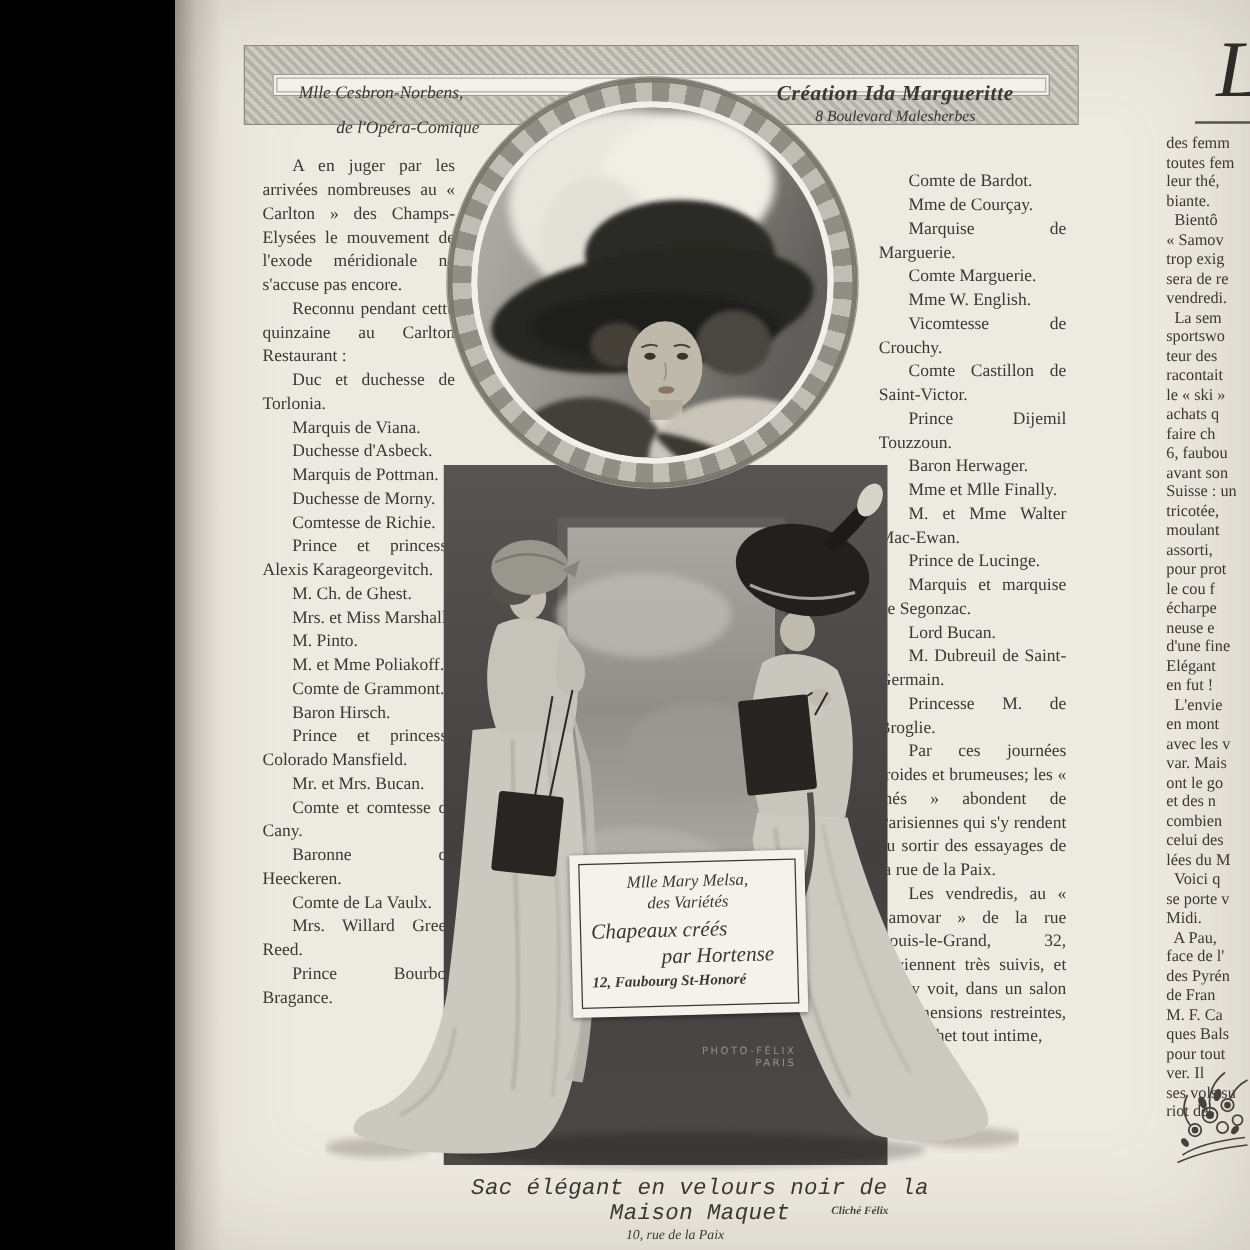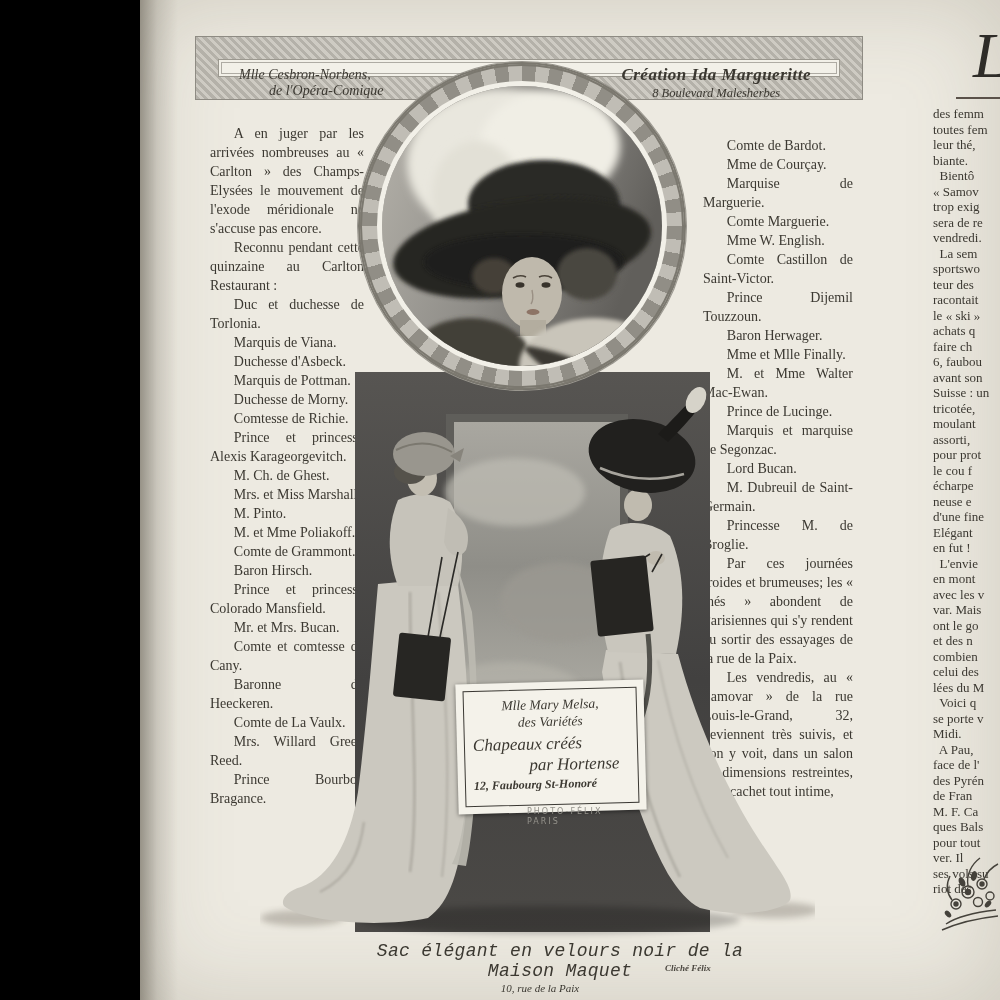--- a/index.html
+++ b/index.html
@@ -13,21 +13,21 @@
           box-shadow:inset 0 0 90px rgba(120,110,90,.25);}
 
   
   .header-frame{position:absolute;left:55px;top:36px;width:668px;height:64px;z-index:1;
       background:repeating-linear-gradient(45deg,#b4b1a9 0 3px,#cecbc3 3px 6px);
       border:1px solid #8e8b83;box-sizing:border-box;padding:22px;}
   .header-inner{position:relative;width:100%;height:100%;background:#f2f0e8;
       border:1px solid #9b988f;box-sizing:border-box;
       box-shadow:inset 0 0 0 2px #f2f0e8, inset 0 0 0 3px #aeaba3;}
   .hdr-left{position:absolute;left:20px;top:7px;font-style:italic;font-size:14px;line-height:16px;}
-  .hdr-left .l2{padding-left:30px;}
+  .hdr-left .l2{padding-left:30px;margin-top:12px;}
   .hdr-right{position:absolute;right:28px;top:5px;font-style:italic;text-align:center;font-family:Liberation Serif, serif;}
   .hdr-right .l1{font-size:17px;font-weight:bold;letter-spacing:.5px;}
   .hdr-right .l2{font-size:12.5px;margin-top:1px;}
 
   
   .portrait-ring{position:absolute;left:218px;top:62px;z-index:3;border-radius:50%;
       padding:17px;border:2px solid #7b786f;
       background:repeating-conic-gradient(#918e86 0deg 5deg,#c0bdb5 5deg 10deg);
       box-shadow:0 0 0 1px #9a978f, inset 0 0 0 2px #7b786f;}
   .portrait-white{width:280px;height:280px;border-radius:50%;border:5px solid #f2f0e8;
@@ -49,21 +49,21 @@
       background:#f4f2ea;transform:rotate(-1.5deg);box-sizing:border-box;padding:7px;
       box-shadow:0 1px 4px rgba(0,0,0,.5);}
   .card-inner{width:100%;height:100%;border:1.5px solid #3a3833;box-sizing:border-box;
       font-style:italic;padding:6px 8px 0 8px;}
   .card-l1,.card-l2{text-align:center;font-size:13.5px;line-height:17px;}
   .card-l3{font-size:17px;line-height:22px;margin-top:3px;}
   .card-l4{font-size:17px;line-height:20px;text-align:right;padding-right:10px;}
   .card-l5{font-size:12px;line-height:18px;font-weight:bold;}
 
   
-  .watermark{position:absolute;left:387px;top:807px;width:110px;z-index:4;text-align:left;
+  .watermark{position:absolute;left:387px;top:836px;width:110px;z-index:4;text-align:right;
       font-family:"DejaVu Sans","Liberation Sans",sans-serif;font-size:8px;letter-spacing:2px;
       color:#94928b;line-height:10px;}
 
   
   .bottom-caption{position:absolute;left:220px;top:941px;width:400px;z-index:5;text-align:center;
       font-style:italic;}
   .bc-l1{font-size:18px;letter-spacing:.3px;font-family:Liberation Mono, monospace;}
   .bc-l2{font-size:11px;margin-top:1px;padding-right:40px;}
   .bc-credit{position:absolute;left:305px;top:22px;font-size:9px;font-weight:bold;color:#4a463f;}
 
@@ -163,20 +163,21 @@
         <p>Comte de La Vaulx.</p>
         <p>Mrs. Willard Green Reed.</p>
         <p>Prince Bourbon Bragance.</p>
       </div>
     <div class="col right-col">
         <p>Comte de Bardot.</p>
         <p>Mme de Courçay.</p>
         <p>Marquise de Marguerie.</p>
         <p>Comte Marguerie.</p>
         <p>Mme W. English.</p>
+        <p>Vicomtesse de Crouchy.</p>
         <p>Comte Castillon de Saint-Victor.</p>
         <p>Prince Dijemil Touzzoun.</p>
         <p>Baron Herwager.</p>
         <p>Mme et Mlle Finally.</p>
         <p>M. et Mme Walter Mac-Ewan.</p>
         <p>Prince de Lucinge.</p>
         <p>Marquis et marquise de Segonzac.</p>
         <p>Lord Bucan.</p>
         <p>M. Dubreuil de Saint-Germain.</p>
         <p>Princesse M. de Broglie.</p>

